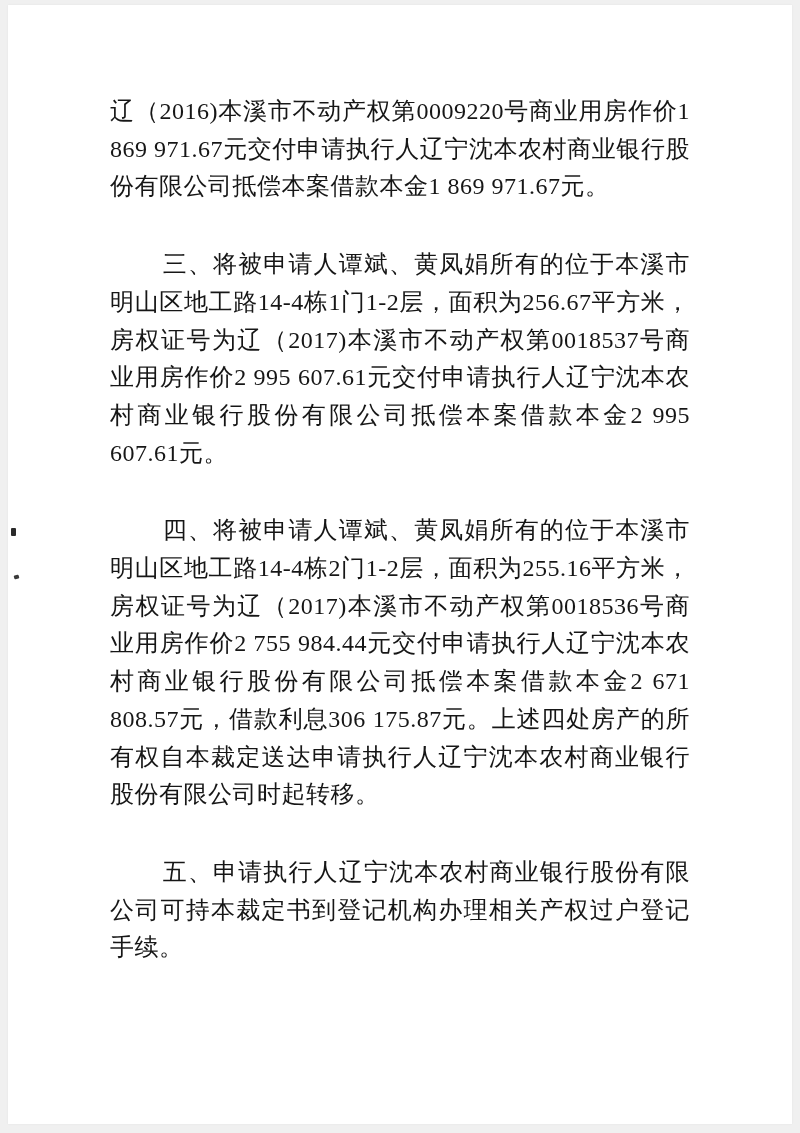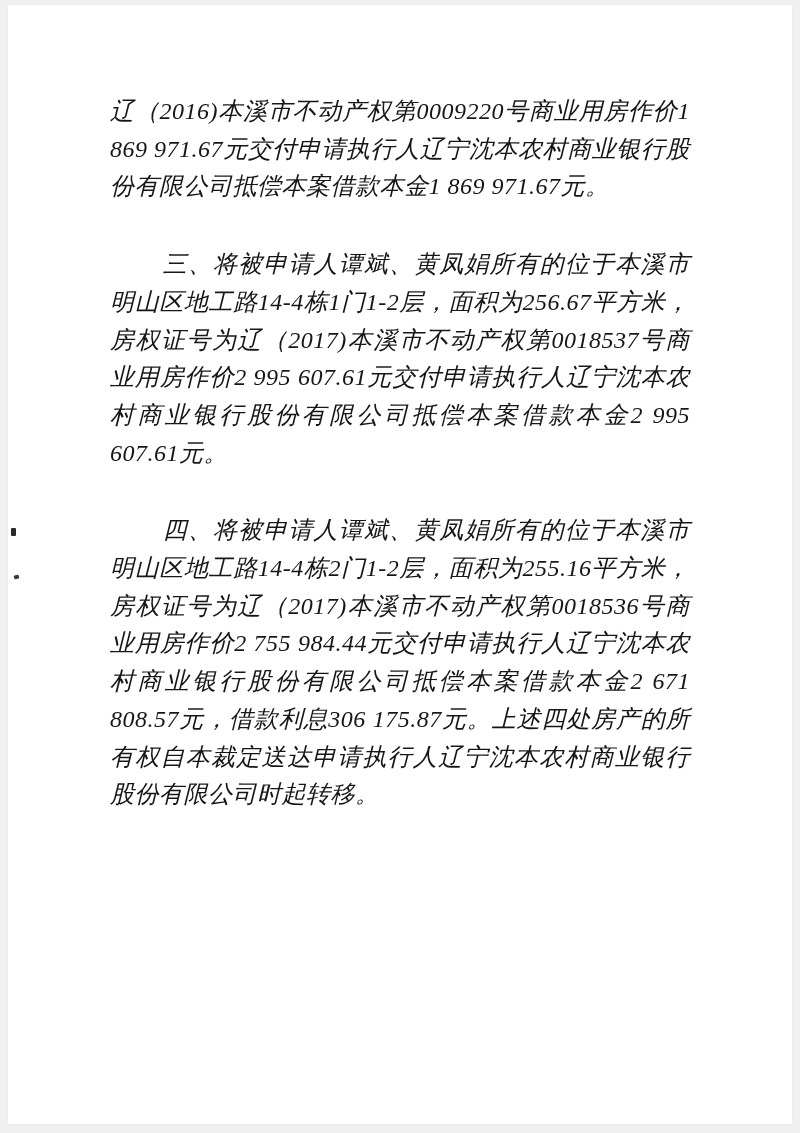--- a/index.html
+++ b/index.html
@@ -26,21 +26,20 @@
   .doc-body {
     position: absolute;
     left: 102px;
     top: 88px;
     width: 580px;
     color: #161616;
     font-size: 24px;
     line-height: 37.7px;
     text-align: justify;
     letter-spacing: 0.5px;
-    font-style: italic;
   }
   .doc-body p {
     margin: 0;
     padding: 0;
   }
   .doc-body p.indent {
     text-indent: 2.2em;
     margin-top: 40px;
   }
   .ink-speck {
@@ -64,17 +63,18 @@
   }
 </style>
 </head>
 <body>
 
 <div class="paper">
   <div class="doc-body">
     <p>辽（2016)本溪市不动产权第0009220号商业用房作价1 869 971.67元交付申请执行人辽宁沈本农村商业银行股份有限公司抵偿本案借款本金1 869 971.67元。</p>
     <p class="indent">三、将被申请人谭斌、黄凤娟所有的位于本溪市明山区地工路14-4栋1门1-2层，面积为256.67平方米，房权证号为辽（2017)本溪市不动产权第0018537号商业用房作价2 995 607.61元交付申请执行人辽宁沈本农村商业银行股份有限公司抵偿本案借款本金2 995 607.61元。</p>
     <p class="indent">四、将被申请人谭斌、黄凤娟所有的位于本溪市明山区地工路14-4栋2门1-2层，面积为255.16平方米，房权证号为辽（2017)本溪市不动产权第0018536号商业用房作价2 755 984.44元交付申请执行人辽宁沈本农村商业银行股份有限公司抵偿本案借款本金2 671 808.57元，借款利息306 175.87元。上述四处房产的所有权自本裁定送达申请执行人辽宁沈本农村商业银行股份有限公司时起转移。</p>
+    <p class="indent">五、申请执行人辽宁沈本农村商业银行股份有限公司可持本裁定书到登记机构办理相关产权过户登记手续。</p>
   </div>
 </div>
 
 <div class="ink-speck" id="speck1"></div>
 <div class="ink-speck" id="speck2"></div>
 
 </body></html>

